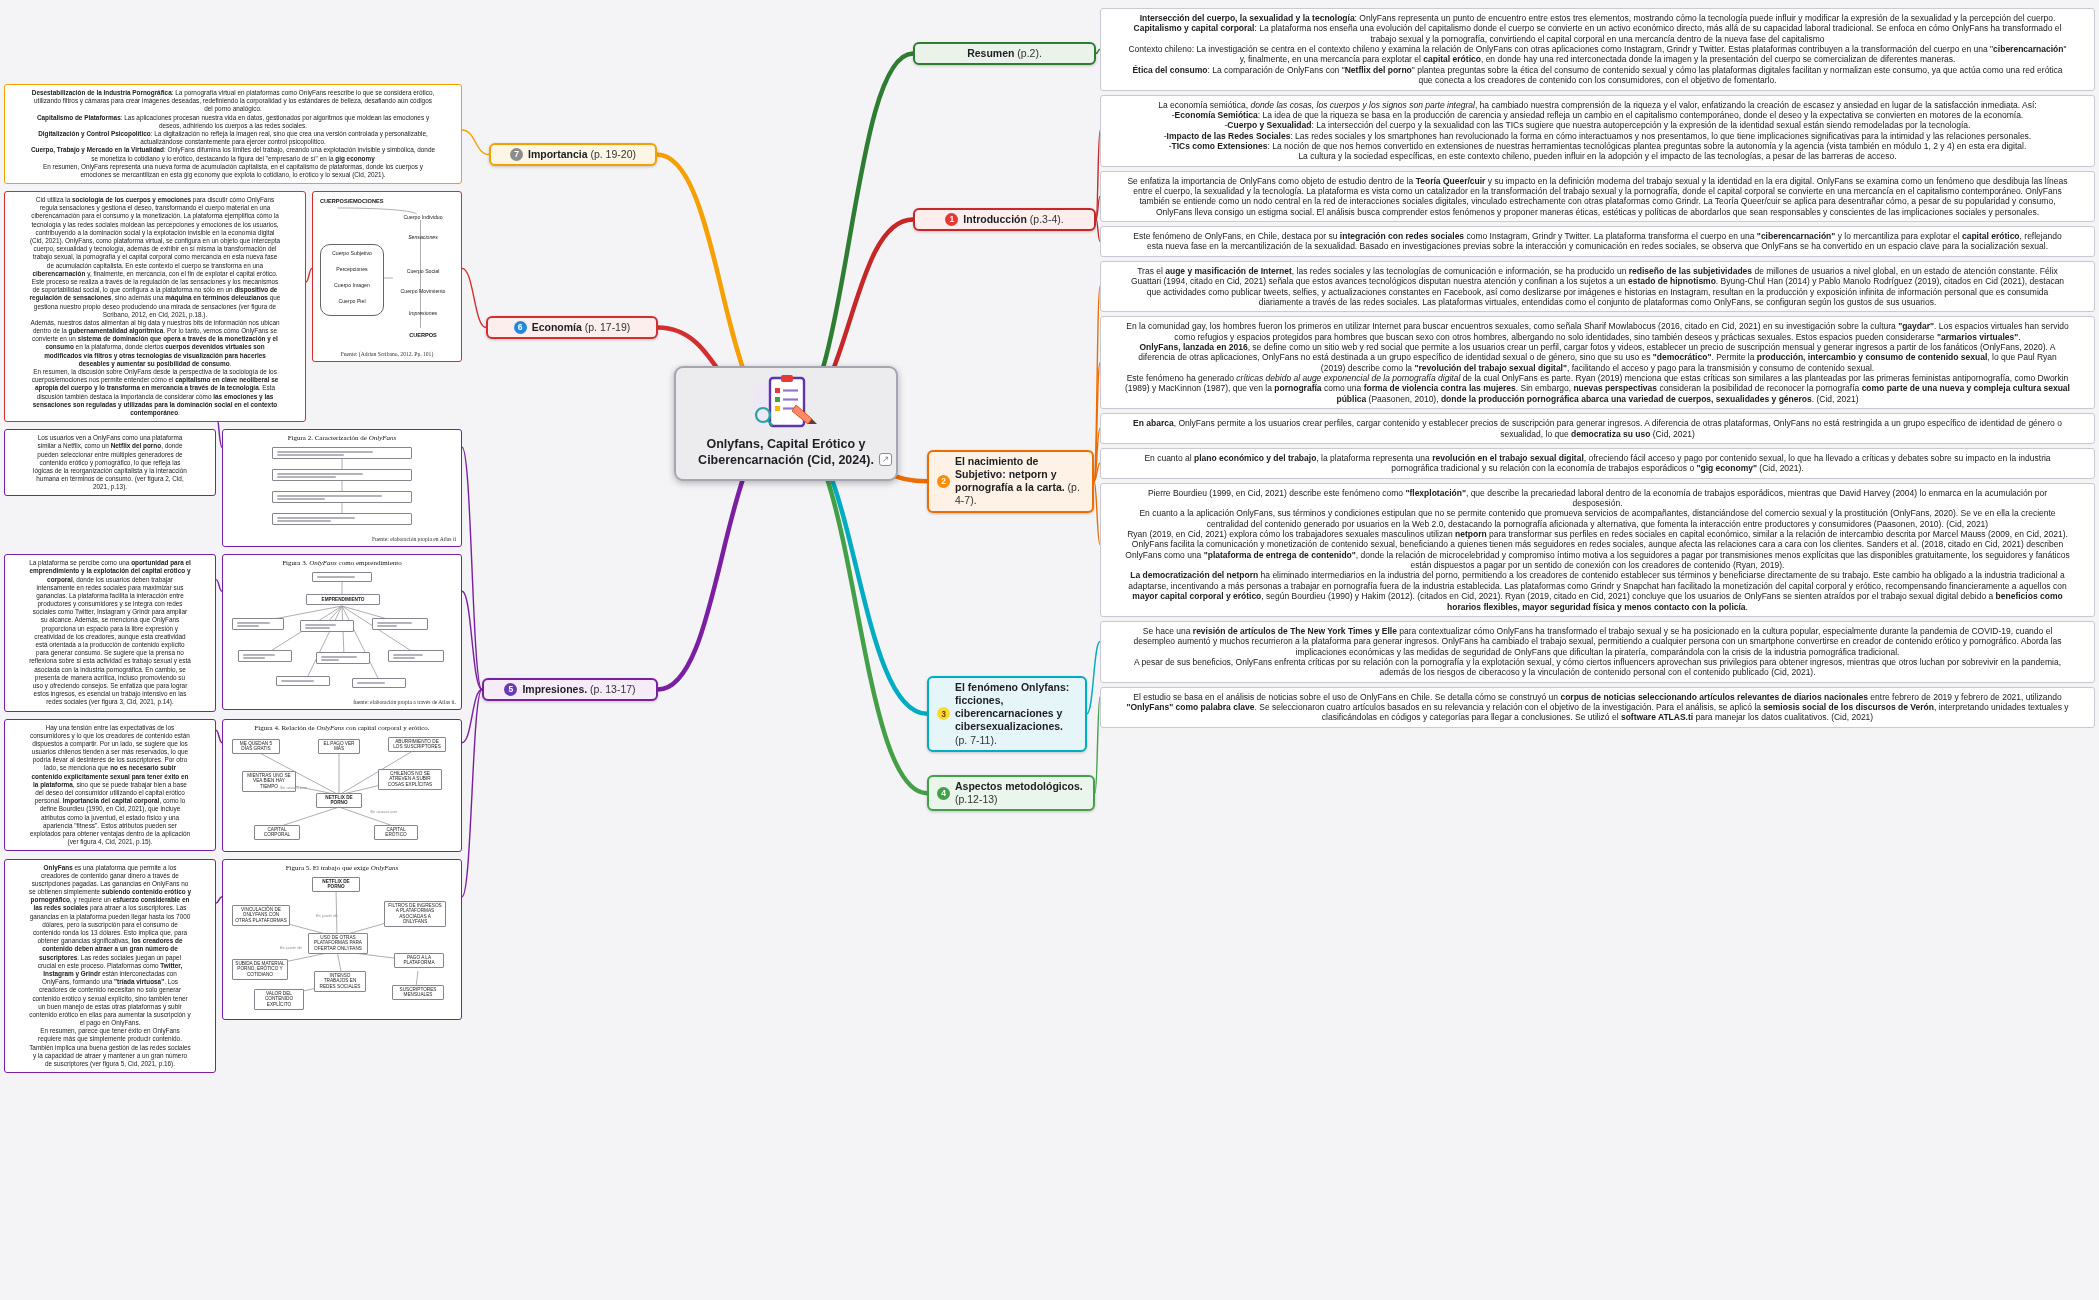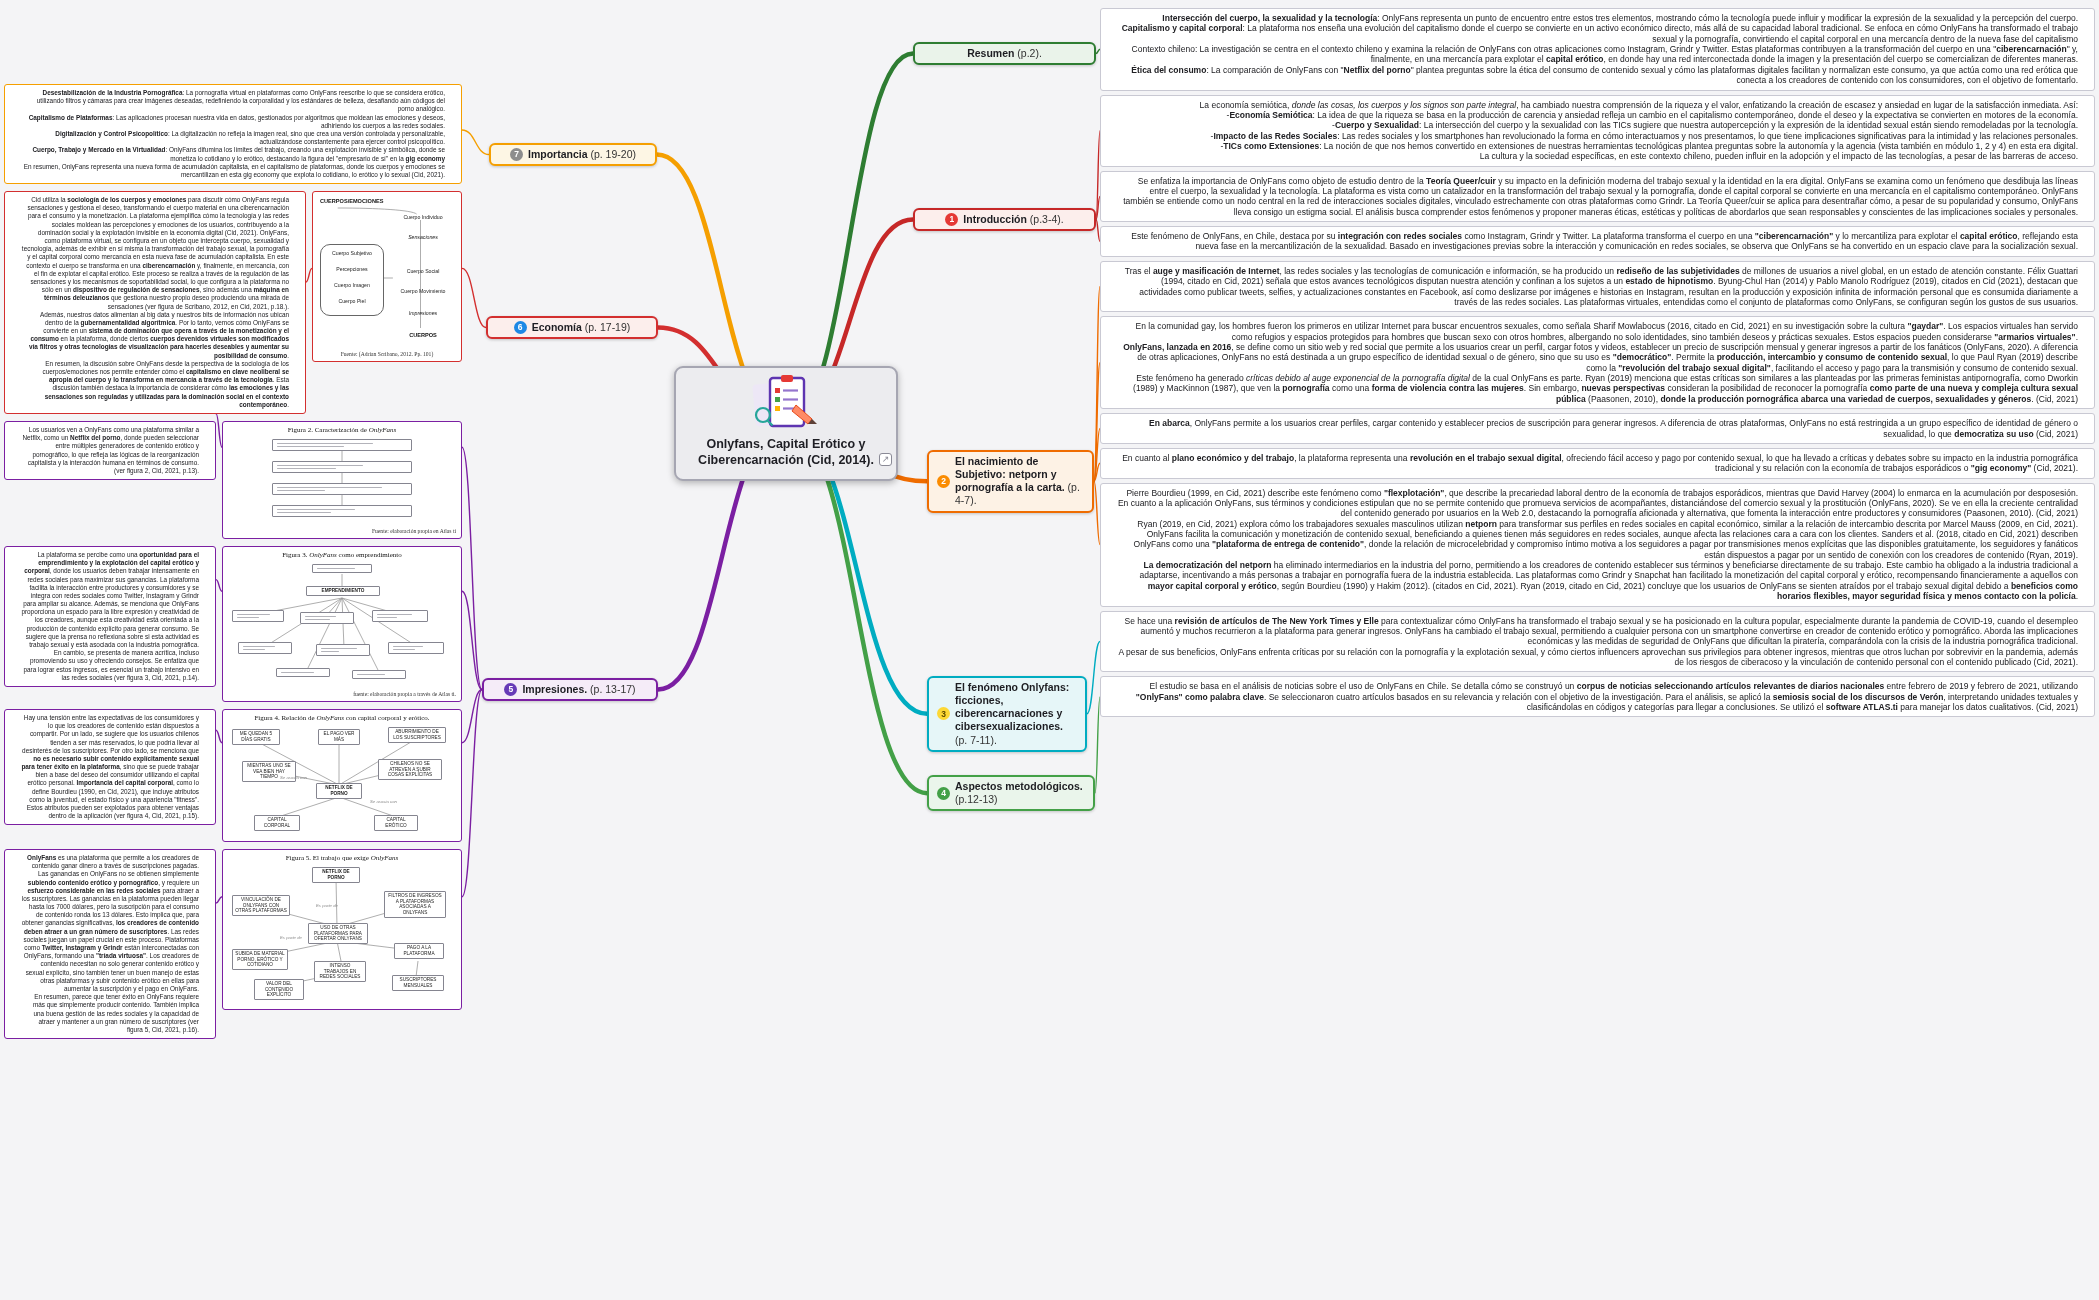--- a/index.html
+++ b/index.html
@@ -22,22 +22,22 @@
   #center-node{position:absolute;left:674px;top:366px;width:224px;z-index:3;text-align:center;
     background:#ececef;border:2px solid #a6a6b2;border-radius:9px;
     box-shadow:0 2px 7px rgba(0,0,0,.28);padding:7px 10px 10px}
   #center-node .title{font-weight:bold;font-size:12.5px;line-height:1.3;color:#1e1e24;margin-top:3px}
   .openlink{position:absolute;right:4px;bottom:13px;width:13px;height:13px;border:1.4px solid #8a8a96;
     border-radius:3px;color:#8a8a96;font-size:9px;line-height:10px;text-align:center;background:#fff;cursor:pointer}
 
   
   .rcol{position:absolute;left:1100px;top:8px;width:995px;display:flex;flex-direction:column;gap:4px;z-index:1}
   .lcol{position:absolute;left:4px;top:84px;width:458px;display:flex;flex-direction:column;gap:7px;z-index:1}
-  .note{border:1px solid #c9c9d3;background:#fff;border-radius:3px;padding:4px 16px;
-    font-size:8.5px;line-height:1.22;color:#202024;text-align:right}
+  .note{border:1px solid #c9c9d3;background:#fff;border-radius:3px;padding:4px 24px;
+    font-size:8.5px;line-height:1.22;color:#202024;text-align:center}
   .lcol .note{font-size:6.4px;line-height:1.28;border-color:var(--c,#c9c9d3)}
   .row{display:flex;gap:6px;align-items:flex-start}
   .figcard{flex:1;border:1px solid var(--c,#bbb);background:#fff;border-radius:3px;padding:4px 5px}
   .figcap{font-family:"Liberation Serif",serif;font-size:7px;color:#111;text-align:center;margin-bottom:3px}
   .figsrc{font-family:"Liberation Serif",serif;font-size:5.6px;color:#333;text-align:right;margin-top:3px}
   .figsrc.center{text-align:center}
 
   
   .diagram{position:relative}
   .flines{position:absolute;left:0;top:0;width:100%;height:100%}
@@ -97,21 +97,21 @@
       <line x1="32" y1="15.5" x2="47" y2="15.5" stroke="#9575cd" stroke-width="2.2"></line>
       <rect x="24" y="22" width="5" height="5" fill="#43a047"></rect>
       <line x1="32" y1="24.5" x2="47" y2="24.5" stroke="#9575cd" stroke-width="2.2"></line>
       <rect x="24" y="31" width="5" height="5" fill="#ffb300"></rect>
       <line x1="32" y1="33.5" x2="47" y2="33.5" stroke="#9575cd" stroke-width="2.2"></line>
       <path d="M45 30 L61 44 L57 49 L41 36 Z" fill="#ff8a65" stroke="#e64a19" stroke-width="1"></path>
       <path d="M61 44 L66 49 L57 49 Z" fill="#5d4037"></path>
       <circle cx="12" cy="40" r="7" fill="none" stroke="#26a69a" stroke-width="2.2"></circle>
       <line x1="16.5" y1="45.5" x2="21.5" y2="50.5" stroke="#26a69a" stroke-width="2.2"></line>
     </svg>
-    <div class="title">Onlyfans, Capital Erótico y Ciberencarnación (Cid, 2014).</div>
+    <div class="title">Onlyfans, Capital Erótico y Ciberencarnación (Cid, 2024).</div>
     <span class="openlink">↗</span>
   </div>
 
   <div class="topic" id="br-resumen" style="left: 913px; top: 42px; width: 183px; --c: #2e7d32; --bg: #eaf3ea;">
     <span class="lbl"><b>Resumen</b> (p.2).</span>
   </div>
   <div class="topic" id="br-intro" style="left: 913px; top: 208px; width: 183px; --c: #c62828; --bg: #fceeec;">
     <span class="badge" style="--c: #e53935;">1</span>
     <span class="lbl"><b>Introducción</b> (p.3-4).</span>
   </div>

